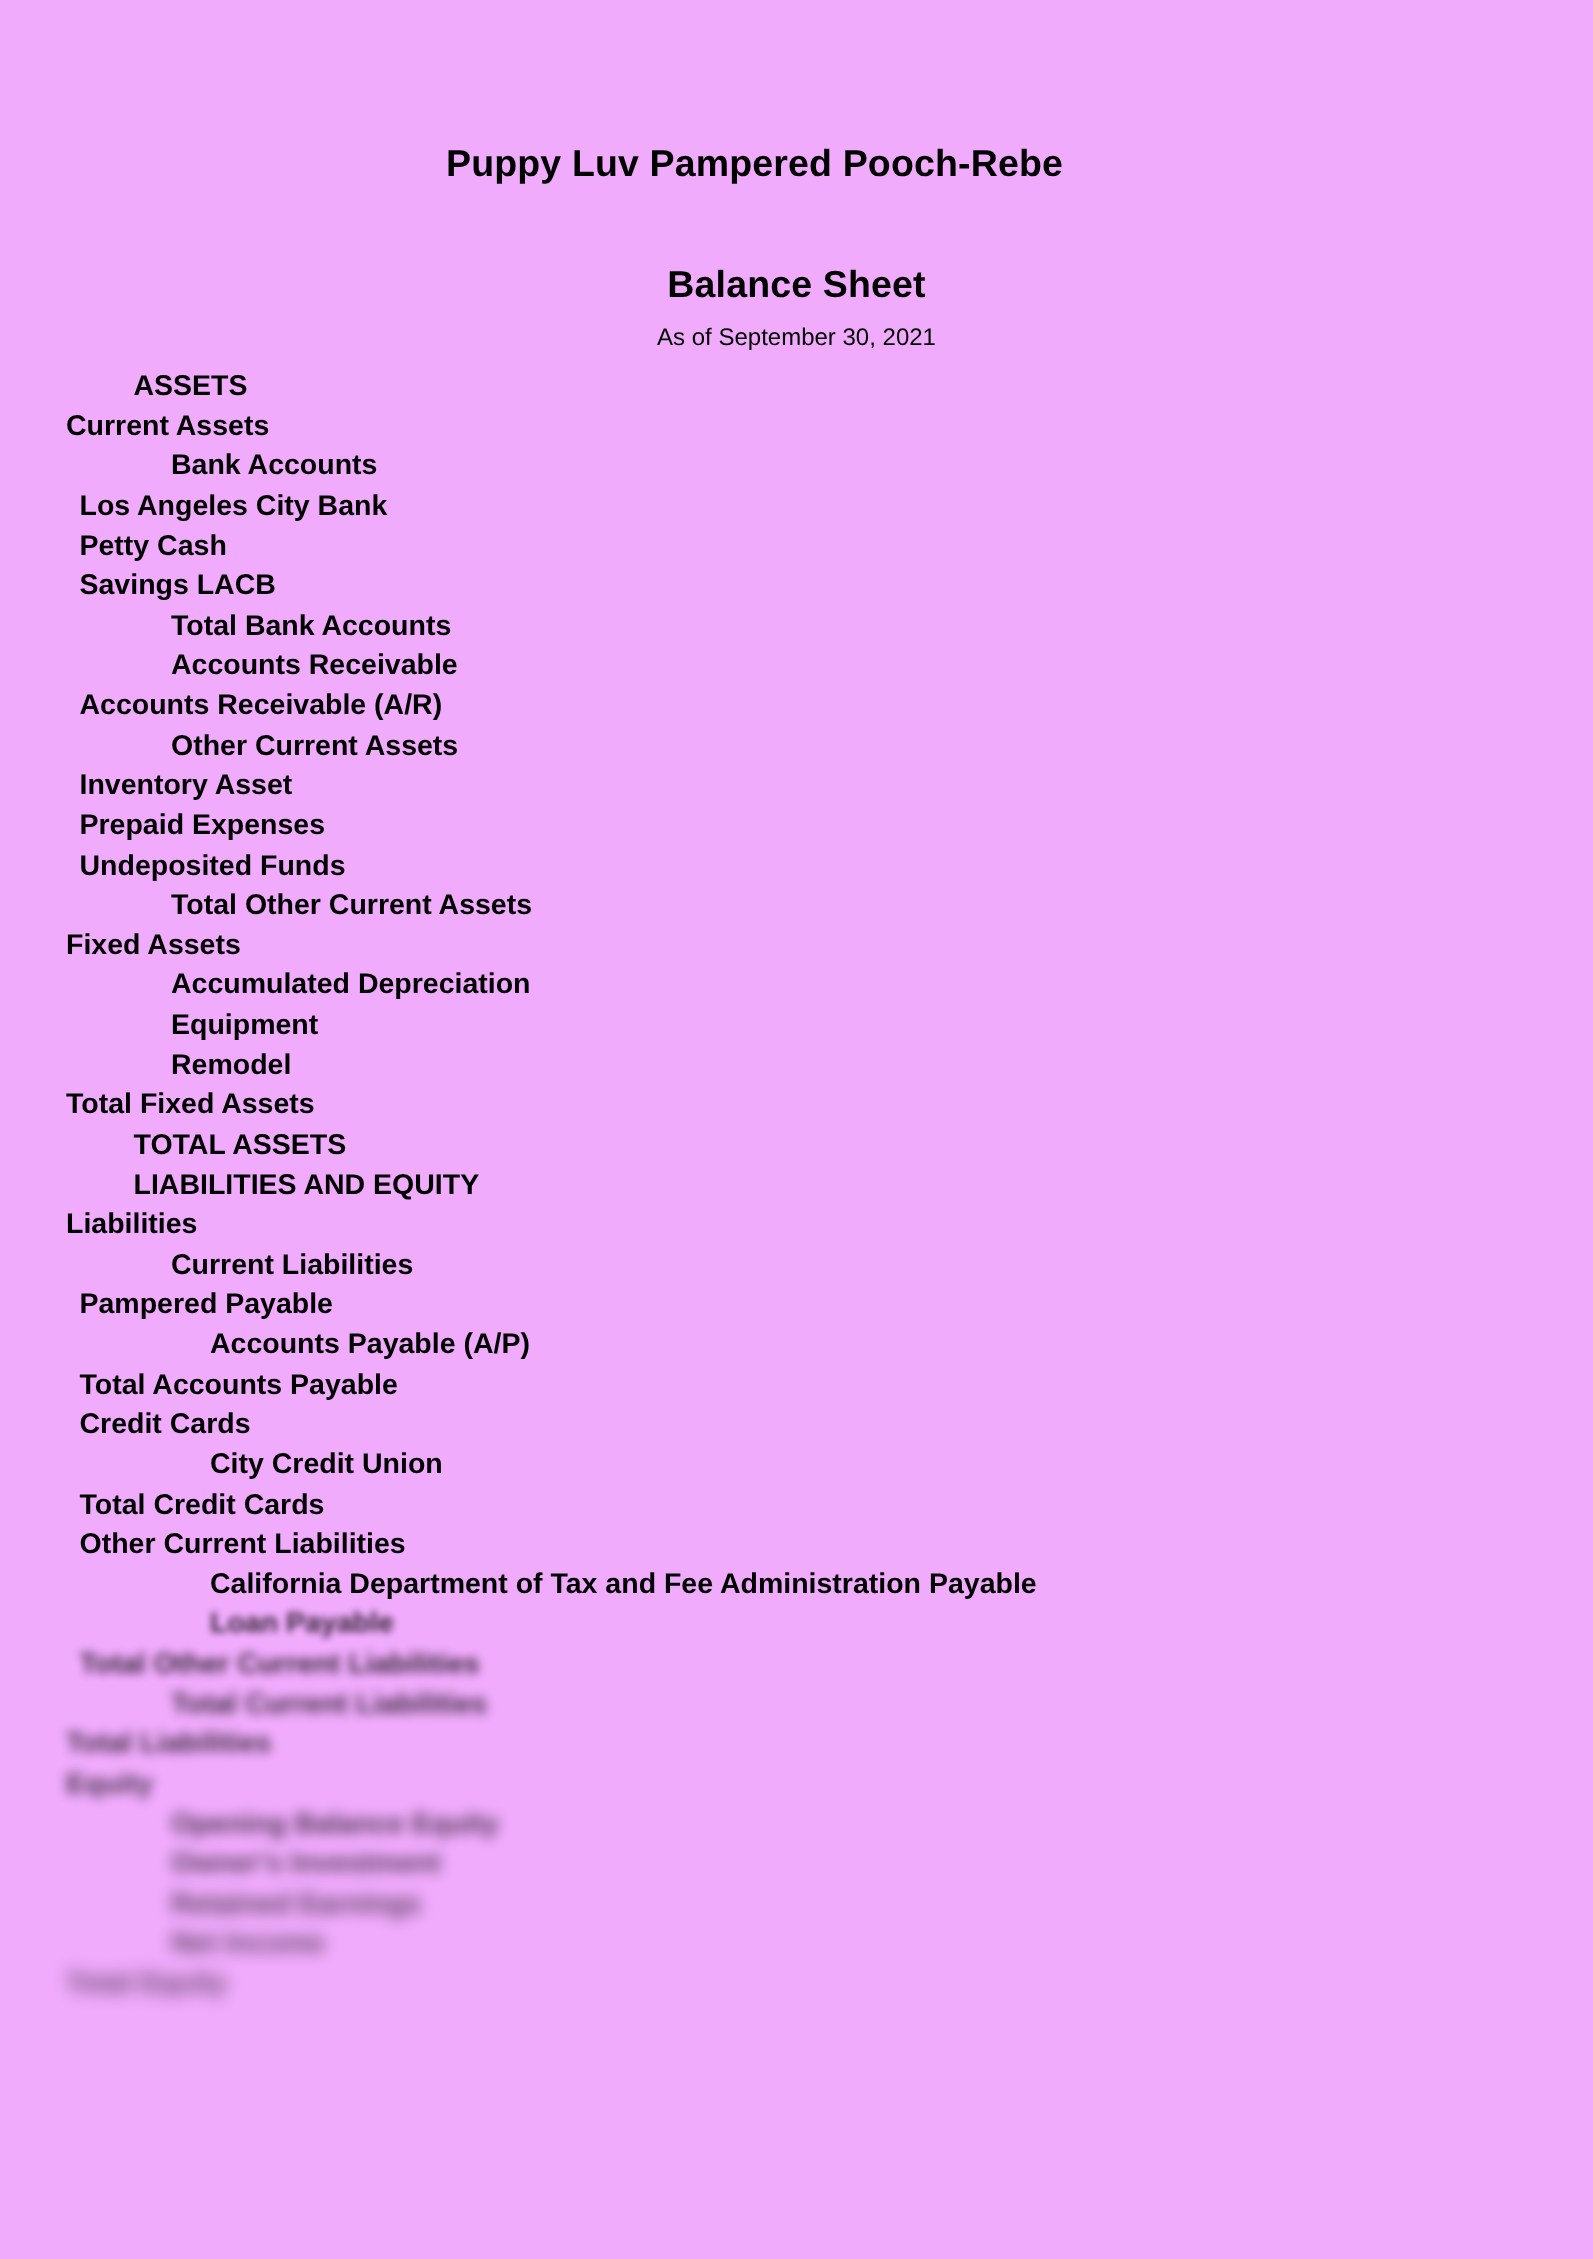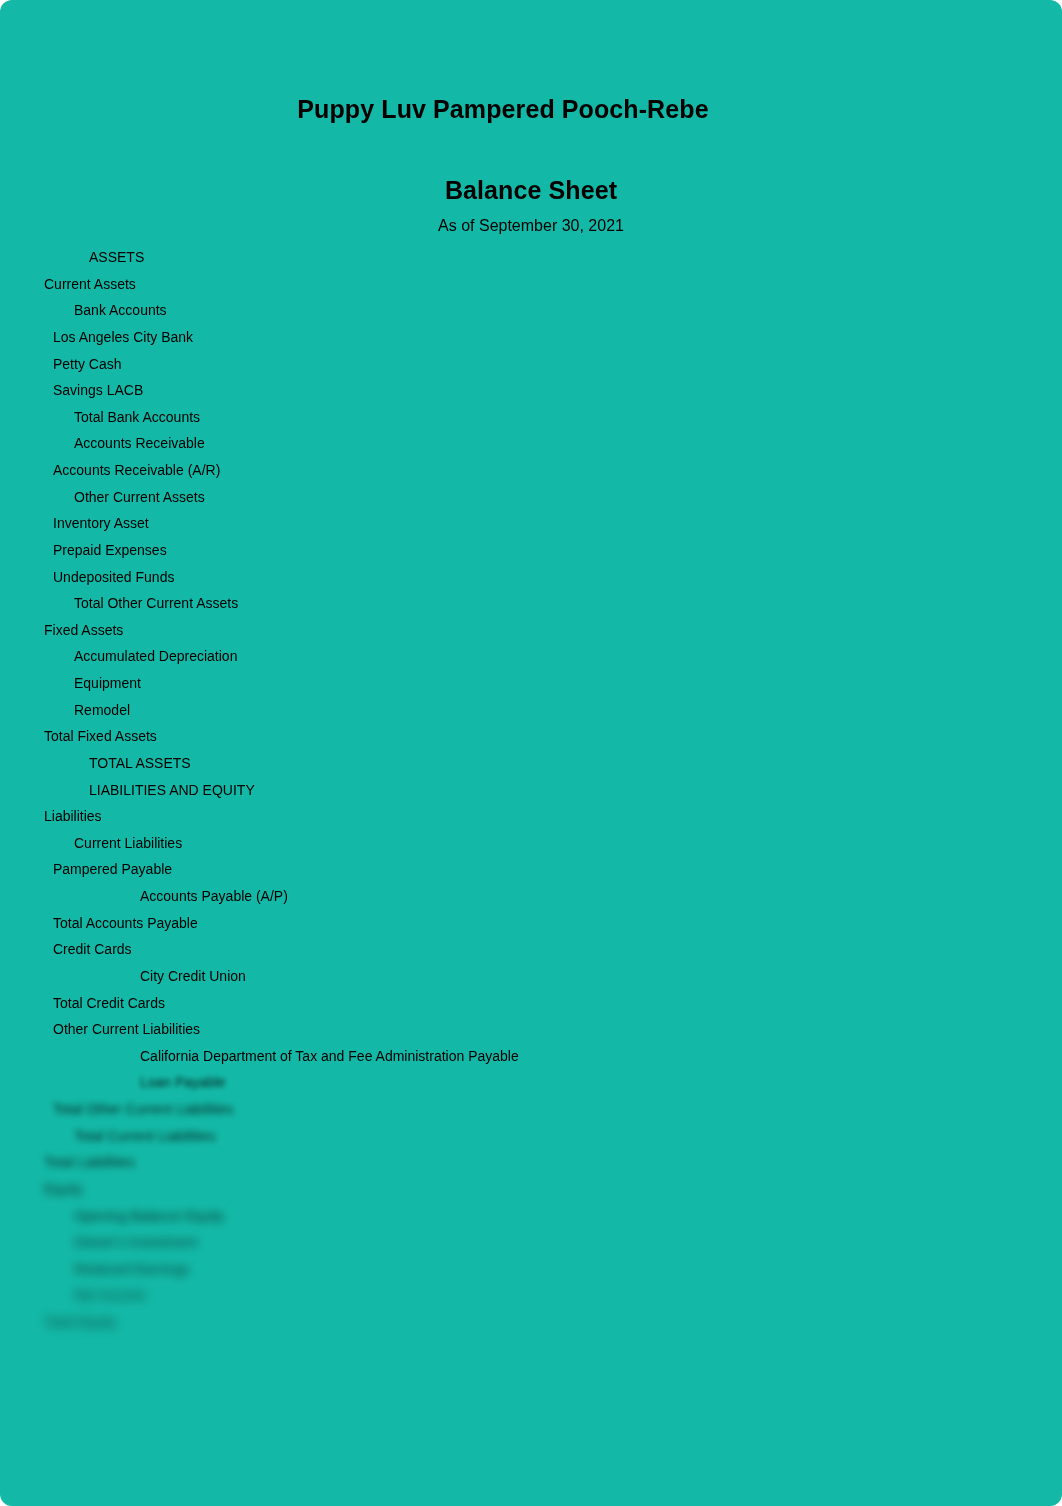--- a/index.html
+++ b/index.html
@@ -13,22 +13,21 @@
     position: relative;
     overflow: hidden;
     font-family: "Liberation Sans", sans-serif;
     color: #000000;
     -webkit-font-smoothing: antialiased;
   }
 
   .page {
     position: absolute;
     inset: 0;
-    background: #14b8a6;
-    border-radius: 12px;
+    background: #f0abfc;
   }
 
   
   .report-header {
     position: absolute;
     left: 0;
     top: 93px;
     width: 1062px;
     text-align: center;
   }
@@ -58,32 +57,32 @@
   
   .rows {
     position: absolute;
     left: 0;
     top: 248px;
     width: 1062px;
   }
   .row {
     position: relative;
     height: 26.63px;
-    font-size: 14px;
-    font-weight: normal;
+    font-size: 19px;
+    font-weight: bold;
     line-height: 19px;
     white-space: nowrap;
   }
   .row .label {
     display: inline-block;
   }
   
   .lvl0 { padding-left: 89px; }
   .lvl1 { padding-left: 44px; }
-  .lvl2 { padding-left: 74px; }
+  .lvl2 { padding-left: 114px; }
   .lvl3 { padding-left: 53px; }
   .lvl4 { padding-left: 140px; }
 
   
   .b1  { filter: blur(2.6px);  opacity: 0.80; }
   .b2  { filter: blur(3.1px);  opacity: 0.78; }
   .b3  { filter: blur(3.4px);  opacity: 0.76; }
   .b4  { filter: blur(3.7px);  opacity: 0.74; }
   .b5  { filter: blur(4.0px);  opacity: 0.72; }
   .b6  { filter: blur(4.3px);  opacity: 0.70; }

